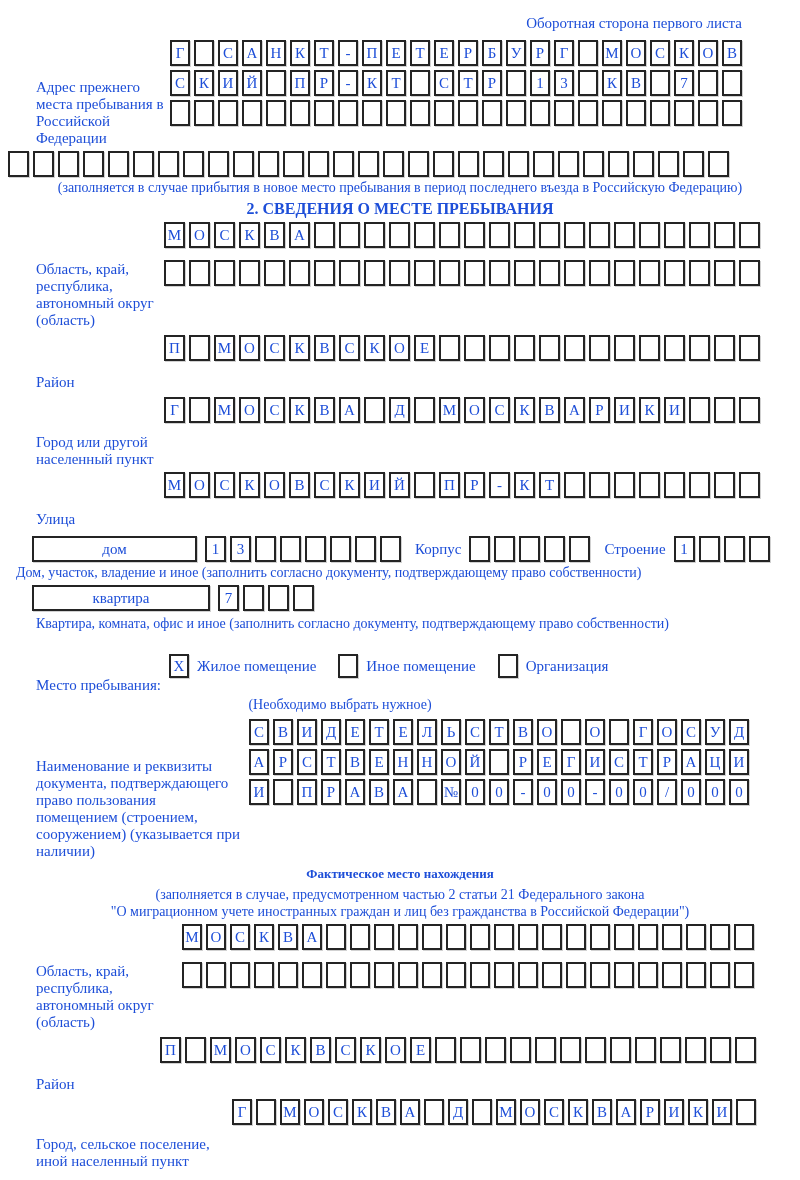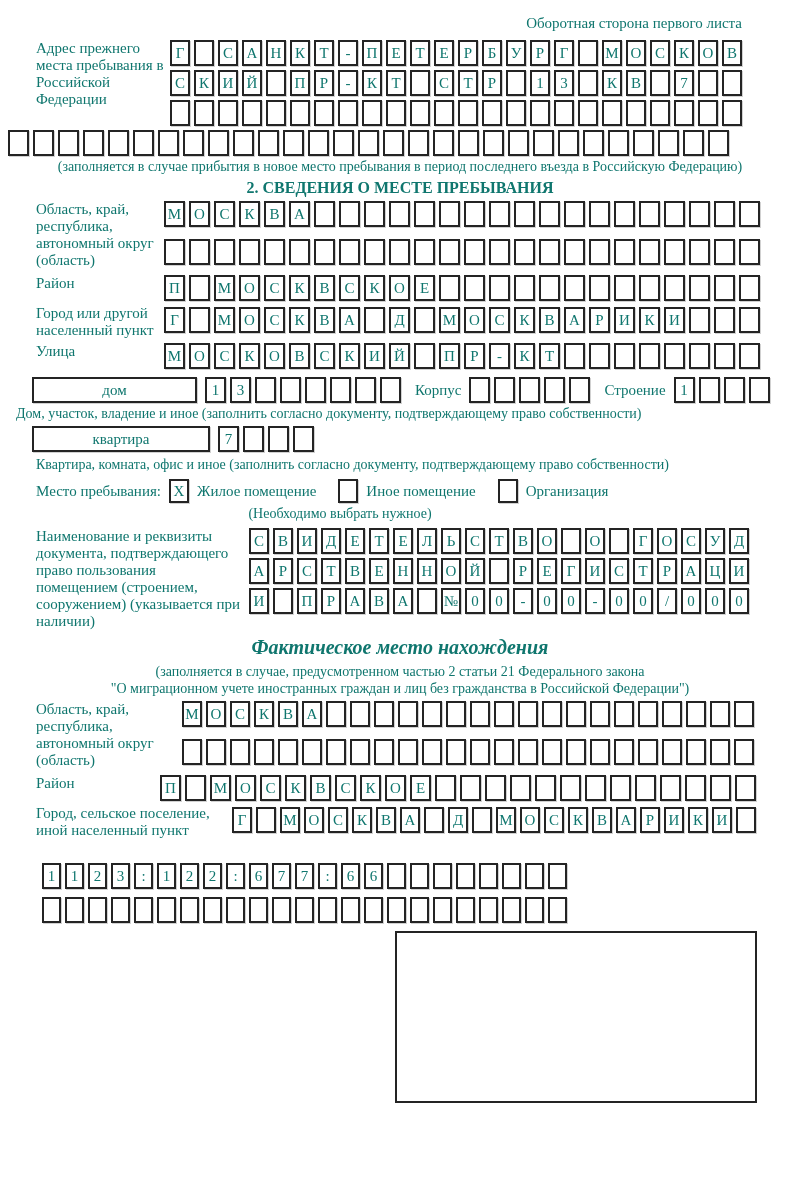--- a/index.html
+++ b/index.html
@@ -1,22 +1,22 @@
 <!DOCTYPE html>
 <html><head>
 <meta charset="utf-8">
 <style>
   html,body{margin:0;padding:0;background:#ffffff;}
   .page{
     position:relative;width:800px;height:1180px;margin:0 auto;background:#fff;
-    font-family:"Liberation Serif","DejaVu Serif",serif;color:#0f766e;overflow:hidden;
+    font-family:"Liberation Serif","DejaVu Serif",serif;color:#1d4ed8;overflow:hidden;
   }
   .hdr{margin:14px 58px 0 0;text-align:right;font-size:15px;line-height:18px;}
   .frow{display:flex;align-items:flex-start;margin-left:36px;}
-  .flabel{font-size:15px;line-height:17px;flex:0 0 auto;}
+  .flabel{font-size:15px;line-height:17px;flex:0 0 auto;margin-top:39px;}
   .w128{width:128px;}
   .w122{width:122px;}
   .w140{width:140px;}
   .w118{width:118px;}
   .w190{width:190px;}
   .w205{width:205px;}
   .gcol{display:flex;flex-direction:column;}
   .grid{display:flex;flex-wrap:nowrap;}
   .grid .cb{margin-right:4px;}
   .cb{
@@ -448,21 +448,21 @@
           <div class="cb">0</div>
           <div class="cb">0</div>
           <div class="cb">/</div>
           <div class="cb">0</div>
           <div class="cb">0</div>
           <div class="cb">0</div>
         </div>
     </div>
   </div>
 
-  <div class="stitle mt6" style="font-size:20px;font-style:italic;">Фактическое место нахождения</div>
+  <div class="stitle mt6" style="font-size:13px;">Фактическое место нахождения</div>
   <div class="caption mt4">(заполняется в случае, предусмотренном частью 2 статьи 21 Федерального закона</div>
   <div class="caption">"О миграционном учете иностранных граждан и лиц без гражданства в Российской Федерации")</div>
 
   <div class="frow mt4">
     <div class="flabel w140">Область, край, республика, автономный округ (область)</div>
     <div class="gcol" style="margin-left:6px;">
       <div class="grid t24 mb12">
           <div class="cb">М</div>
           <div class="cb">О</div>
           <div class="cb">С</div>

